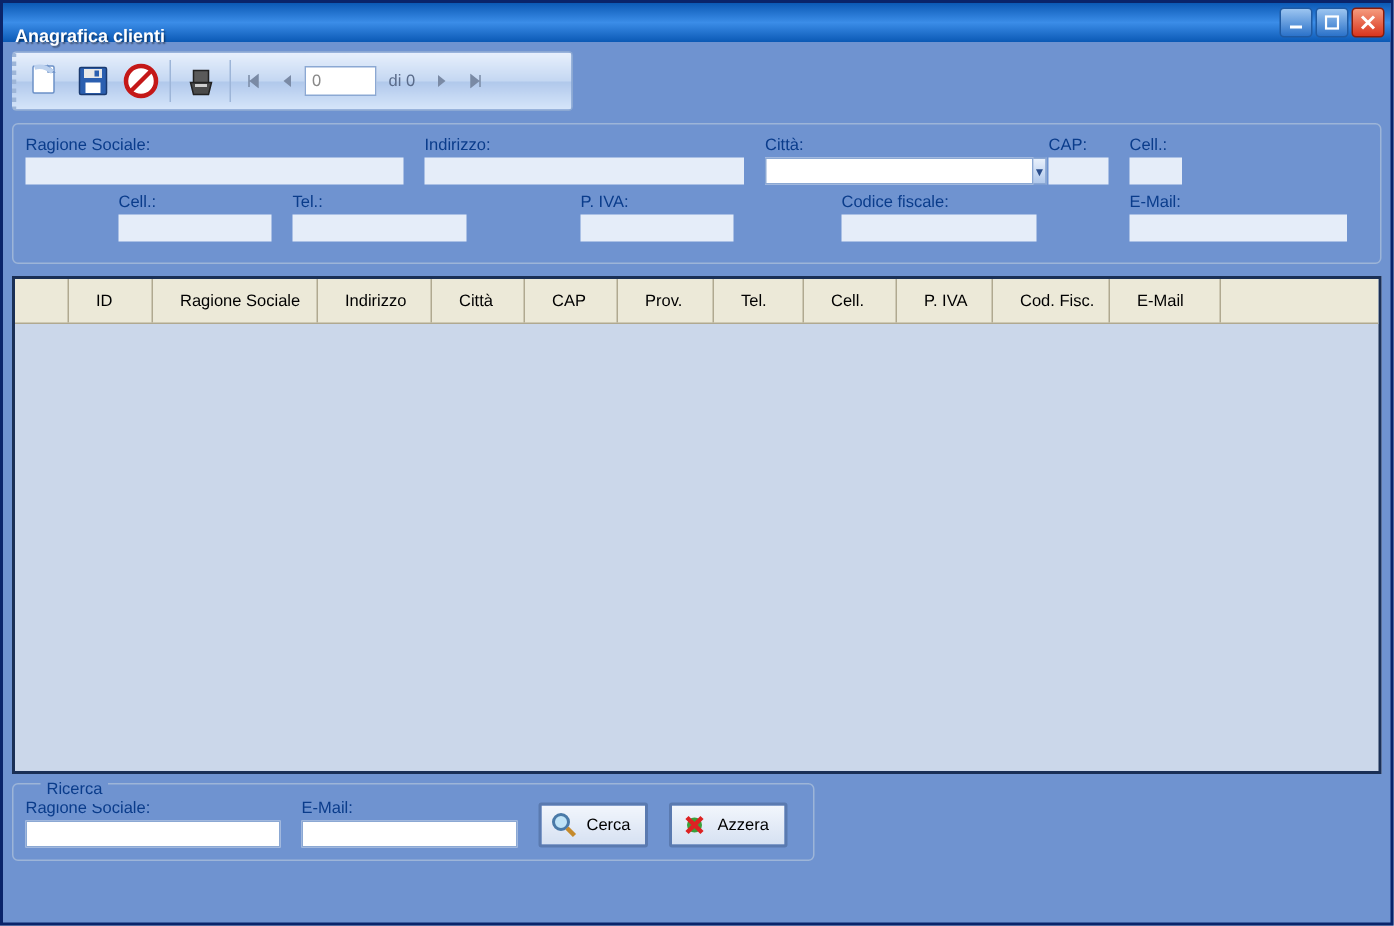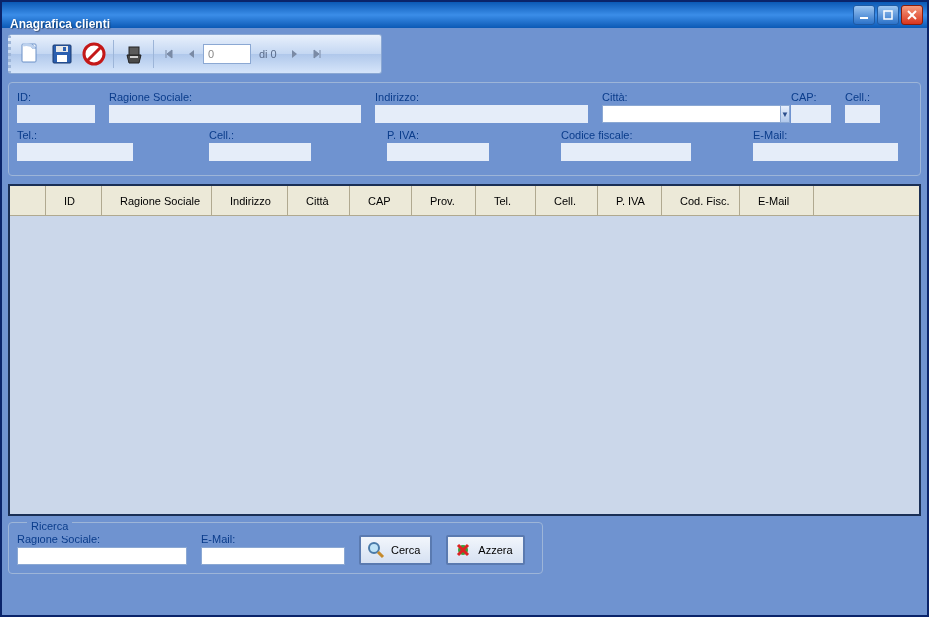--- a/index.html
+++ b/index.html
@@ -250,24 +250,20 @@
       </div>
       <div class="nav-btn">
         <svg width="10" height="10">
             <path d="M2 1 L7 5 L2 9 Z M8 1 L8 9" fill="#7a8aa5" stroke="#7a8aa5"></path>
           </svg>
       </div>
     </div>
 
     <div class="group-panel">
       <div class="form-row">
-        <div class="field" style="width:78px">
-          <label>ID:</label>
-          <input class="input" value="" style="">
-        </div>
         <div class="field" style="width:252px">
           <label>Ragione Sociale:</label>
           <input class="input" value="" style="">
         </div>
         <div class="field" style="width:213px">
           <label>Indirizzo:</label>
           <input class="input" value="" style="">
         </div>
         <div class="field" style="width:175px">
           <label class="underline">Città:</label>
@@ -281,26 +277,26 @@
         <div class="field" style="width:40px">
           <label>CAP:</label>
           <input class="input" value="" style="">
         </div>
         <div class="field" style="width:35px">
           <label>Cell.:</label>
           <input class="input" value="" style="">
         </div>
       </div>
       <div class="form-row">
+        <div class="field" style="width:102px;margin-left:62px">
+          <label>Cell.:</label>
+          <input class="input" value="" style="">
+        </div>
         <div class="field" style="width:116px">
           <label>Tel.:</label>
-          <input class="input" value="" style="">
-        </div>
-        <div class="field" style="width:102px;margin-left:62px">
-          <label>Cell.:</label>
           <input class="input" value="" style="">
         </div>
         <div class="field" style="width:102px;margin-left:62px">
           <label>P. IVA:</label>
           <input class="input" value="" style="">
         </div>
         <div class="field" style="width:130px;margin-left:58px">
           <label class="underline">Codice fiscale:</label>
           <input class="input" value="" style="">
         </div>

